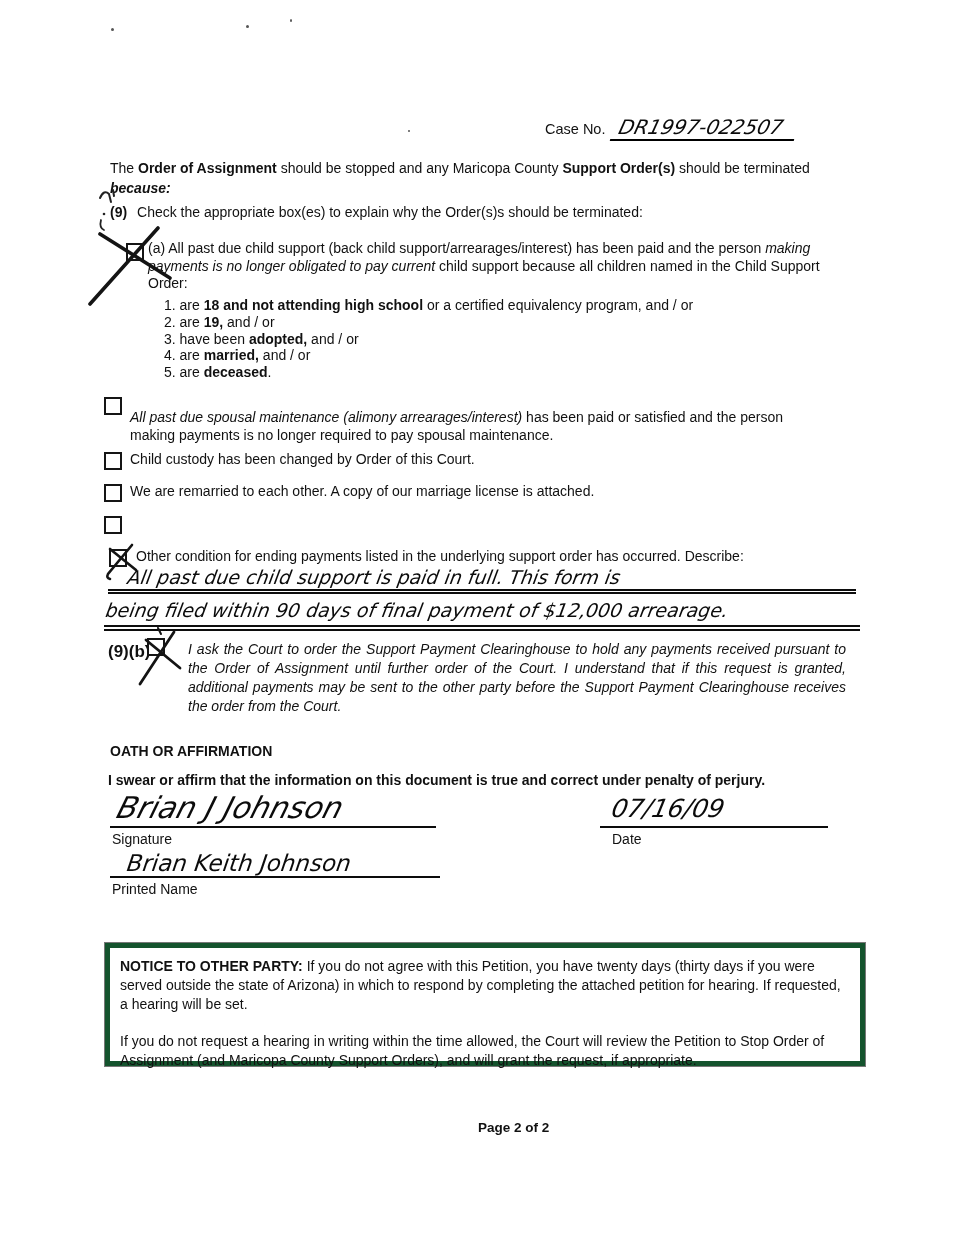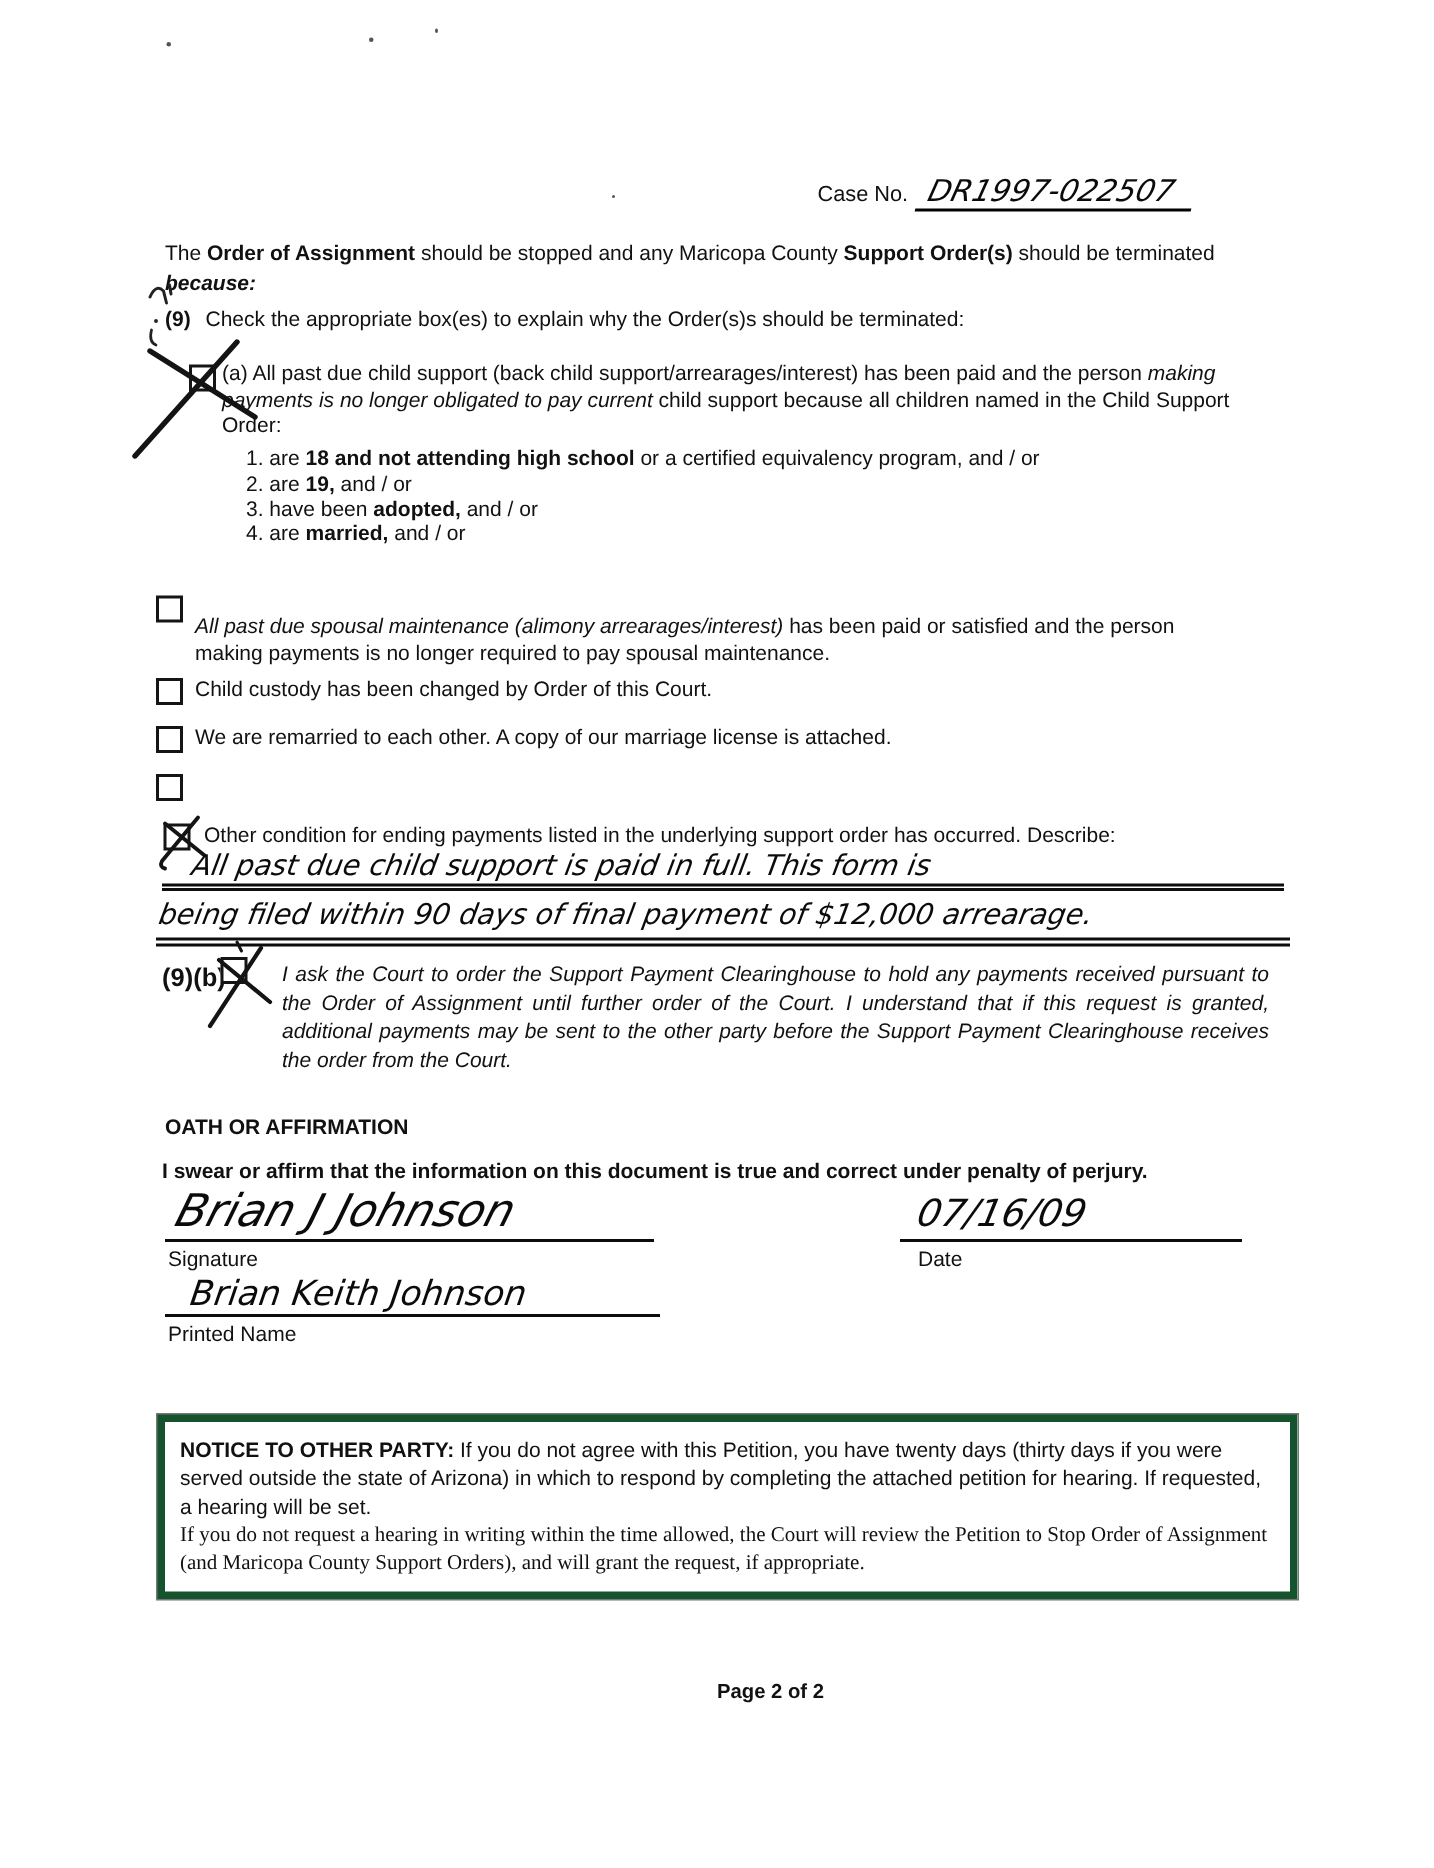--- a/index.html
+++ b/index.html
@@ -63,20 +63,21 @@
   <div class="abs txt" style="left:148px;top:240px;width:700px;">
     <span>(a)</span>
     <span>All past due child support (back child support/arrearages/interest) has been paid and the person </span><span class="i">making payments is no longer obligated to pay current</span><span> child support because all children named in the Child Support Order:</span>
   </div>
 
   <div class="abs" style="left:164px;top:297px;font-size:14px;line-height:16.8px;">
     <div><span>1.</span> <span>are </span><span class="b">18 and not attending high school</span><span> or a certified equivalency program,  and / or</span></div>
     <div><span>2.</span> <span>are </span><span class="b">19,</span><span>  and / or</span></div>
     <div><span>3.</span> <span>have been </span><span class="b">adopted,</span><span> and / or</span></div>
     <div><span>4.</span> <span>are  </span><span class="b">married,</span><span>  and / or</span></div>
+    <div><span>5.</span> <span>are </span><span class="b">deceased</span><span>.</span></div>
   </div>
 
   <span class="checkbox" style="left:104px;top:397px;"></span>
   <div class="abs txt" style="left:130px;top:395px;width:700px;margin-top:14px;">
     <span class="i">All past due spousal maintenance (alimony arrearages/interest)</span><span> has been paid or satisfied and the person making payments is no longer required to pay spousal maintenance.</span>
   </div>
 
   <span class="checkbox" style="left:104px;top:452px;"></span>
   <div class="abs txt" style="left:130px;top:451px;width:700px;">Child custody has been changed by Order of this Court.</div>
 
@@ -126,18 +127,18 @@
   <div class="abs txt" style="left:612px;top:831px;">Date</div>
 
   <div class="abs" style="left:127px;top:850px;">
     <span class="hand" style="font-size:23px;transform:skewX(-8deg);">Brian Keith Johnson</span>
   </div>
   <div class="hrule" style="left:110px;top:876px;width:330px;"></div>
   <div class="abs txt" style="left:112px;top:881px;">Printed Name</div>
 
   <div class="noticebox">
     <div><span class="b">NOTICE TO OTHER PARTY:</span><span> If you do not agree with this Petition, you have twenty days (thirty days if you were served outside the state of Arizona) in which to respond by completing the attached petition for hearing. If requested, a hearing will be set.</span></div>
-    <div style="font-family:Liberation Serif, serif;">If you do not request a hearing in writing within the time allowed, the Court will review the Petition to Stop Order of Assignment (and Maricopa County Support Orders), and will grant the request, if appropriate.</div>
+    <div style="margin-top:18px;">If you do not request a hearing in writing within the time allowed, the Court will review the Petition to Stop Order of Assignment (and Maricopa County Support Orders), and will grant the request, if appropriate.</div>
   </div>
 
   <div class="abs b" style="left:478px;top:1120px;font-size:13.5px;">Page 2 of 2</div>
 
 </div>
 
 </body></html>

